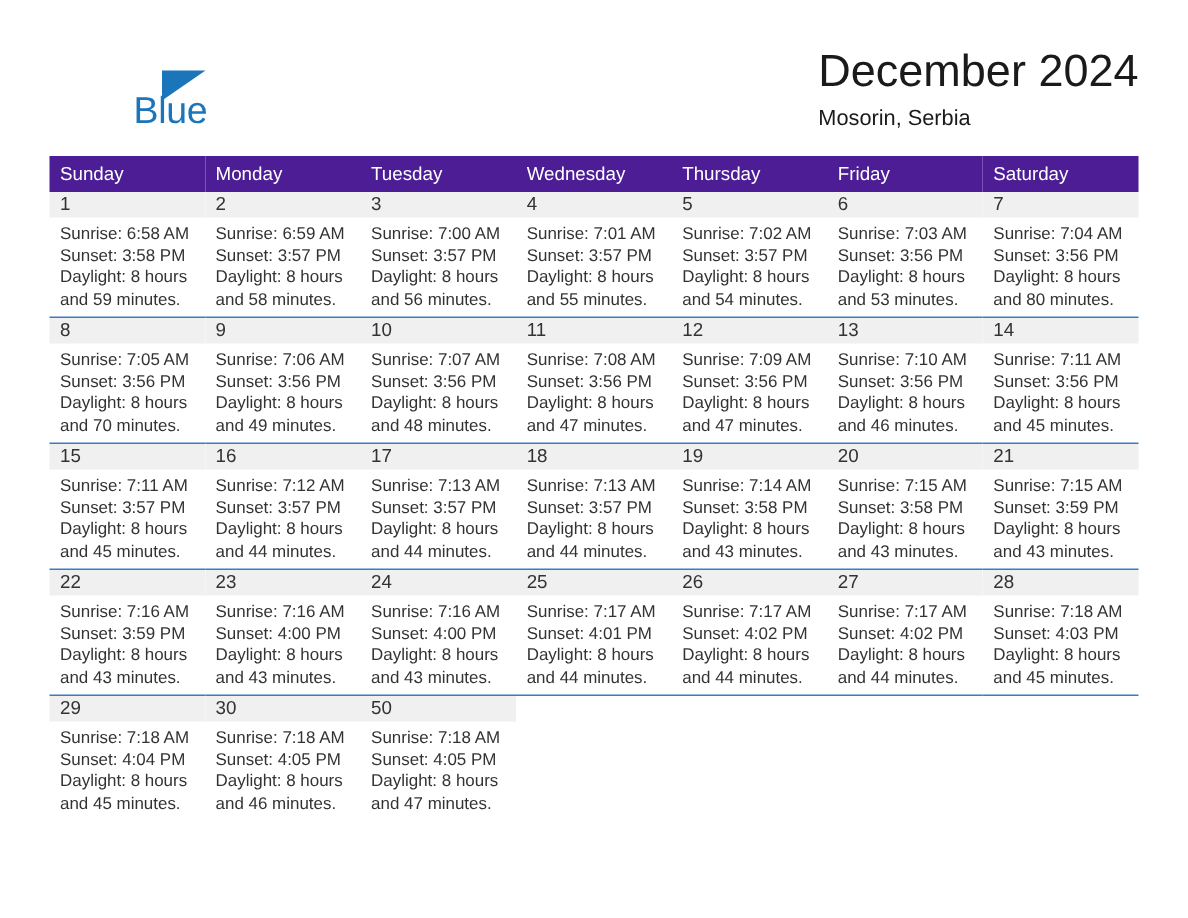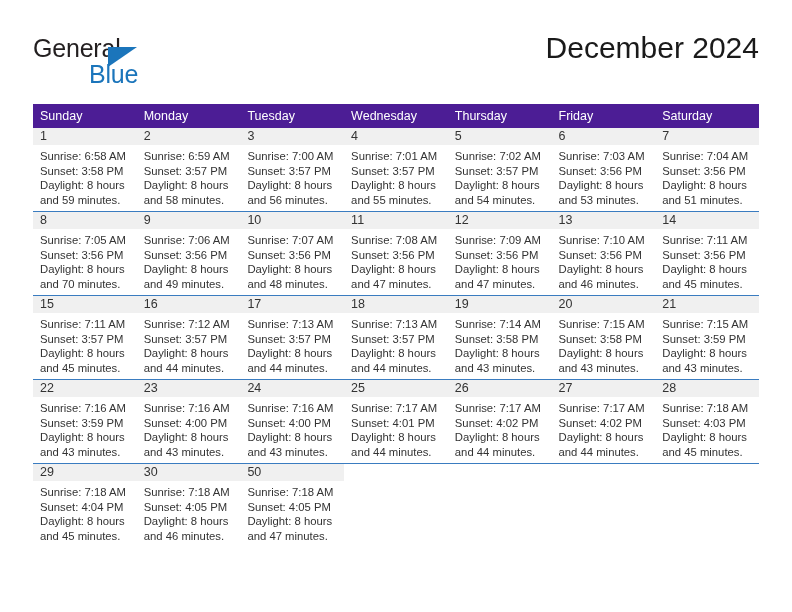--- a/index.html
+++ b/index.html
@@ -142,27 +142,27 @@
   }
 </style>
 </head>
 <body>
 
 <div class="page">
 
   <div class="header">
 
     <div class="logo">
-      <span class="logo-general">General</span>
       <span class="logo-triangle"></span>
       <span class="logo-blue">Blue</span>
     </div>
 
     <div class="title-block">
       <div class="cal-title">December 2024</div>
+      <div class="cal-subtitle">Mosorin, Serbia</div>
     </div>
 
   </div>
 
   <table class="calendar">
     <thead>
       <tr>
         <th>Sunday</th>
         <th>Monday</th>
         <th>Tuesday</th>
@@ -227,21 +227,21 @@
               <div>Daylight: 8 hours</div>
               <div>and 53 minutes.</div>
             </div>
           </td>
           <td>
             <div class="daynum-band">7</div>
             <div class="cell-body">
               <div>Sunrise: 7:04 AM</div>
               <div>Sunset: 3:56 PM</div>
               <div>Daylight: 8 hours</div>
-              <div>and 51 minutes.</div>
+              <div>and 80 minutes.</div>
             </div>
           </td>
         </tr>
         <tr class="week-row">
           <td>
             <div class="daynum-band">8</div>
             <div class="cell-body">
               <div>Sunrise: 7:05 AM</div>
               <div>Sunset: 3:56 PM</div>
               <div>Daylight: 8 hours</div>

